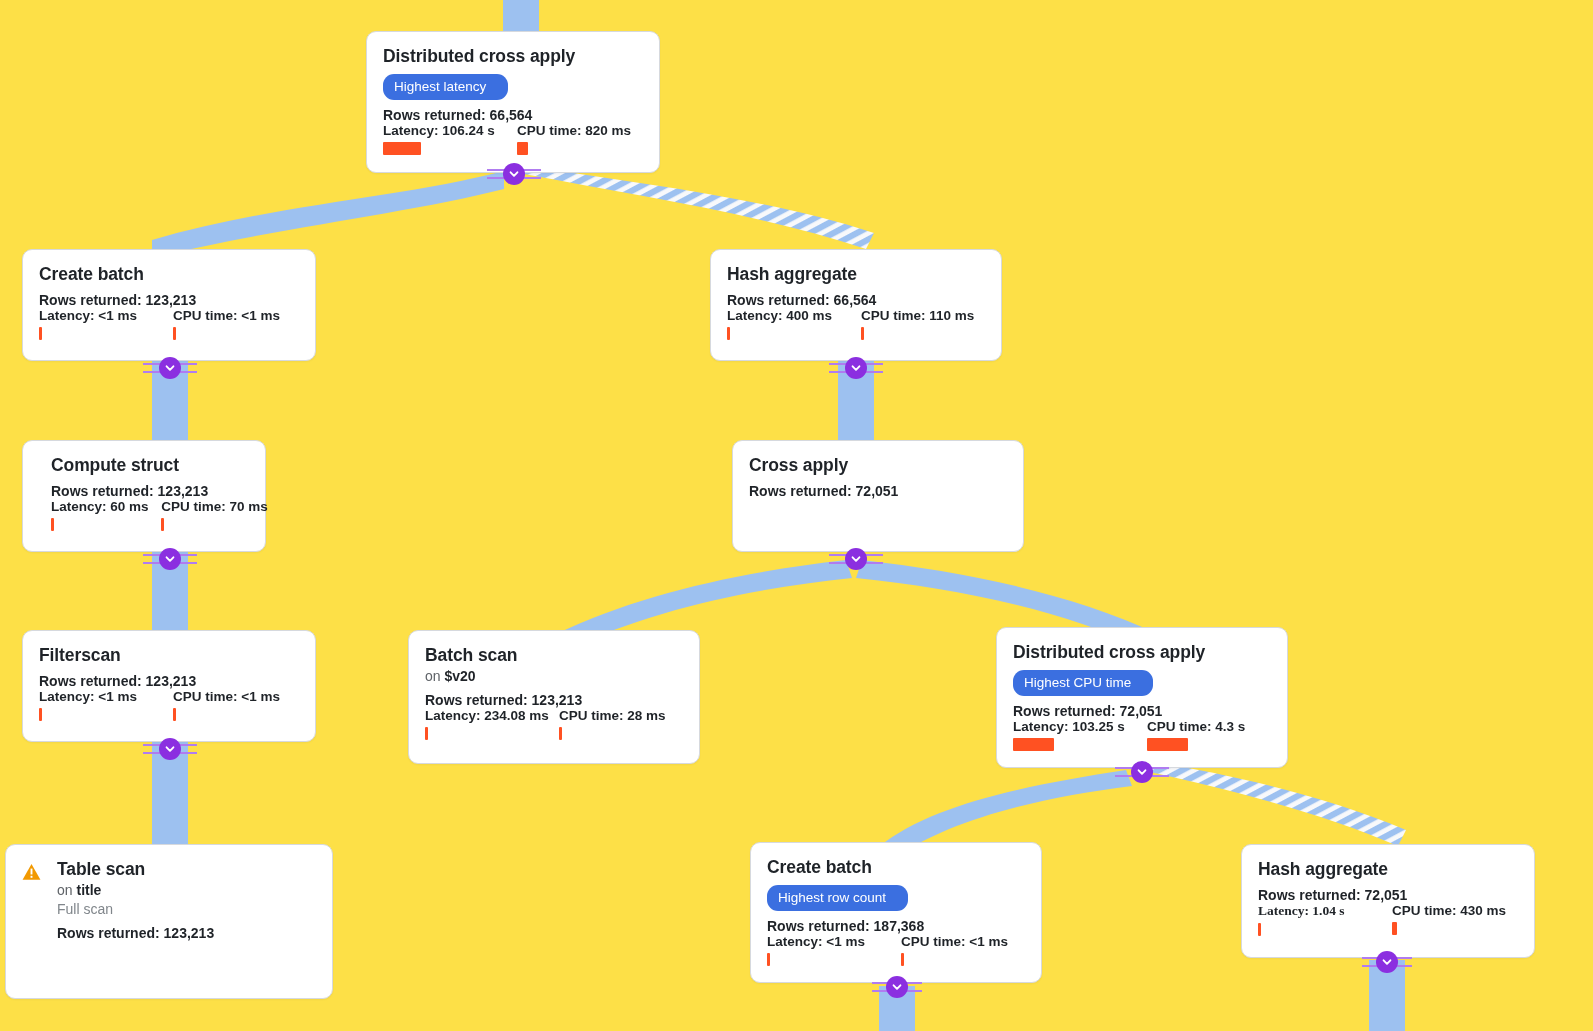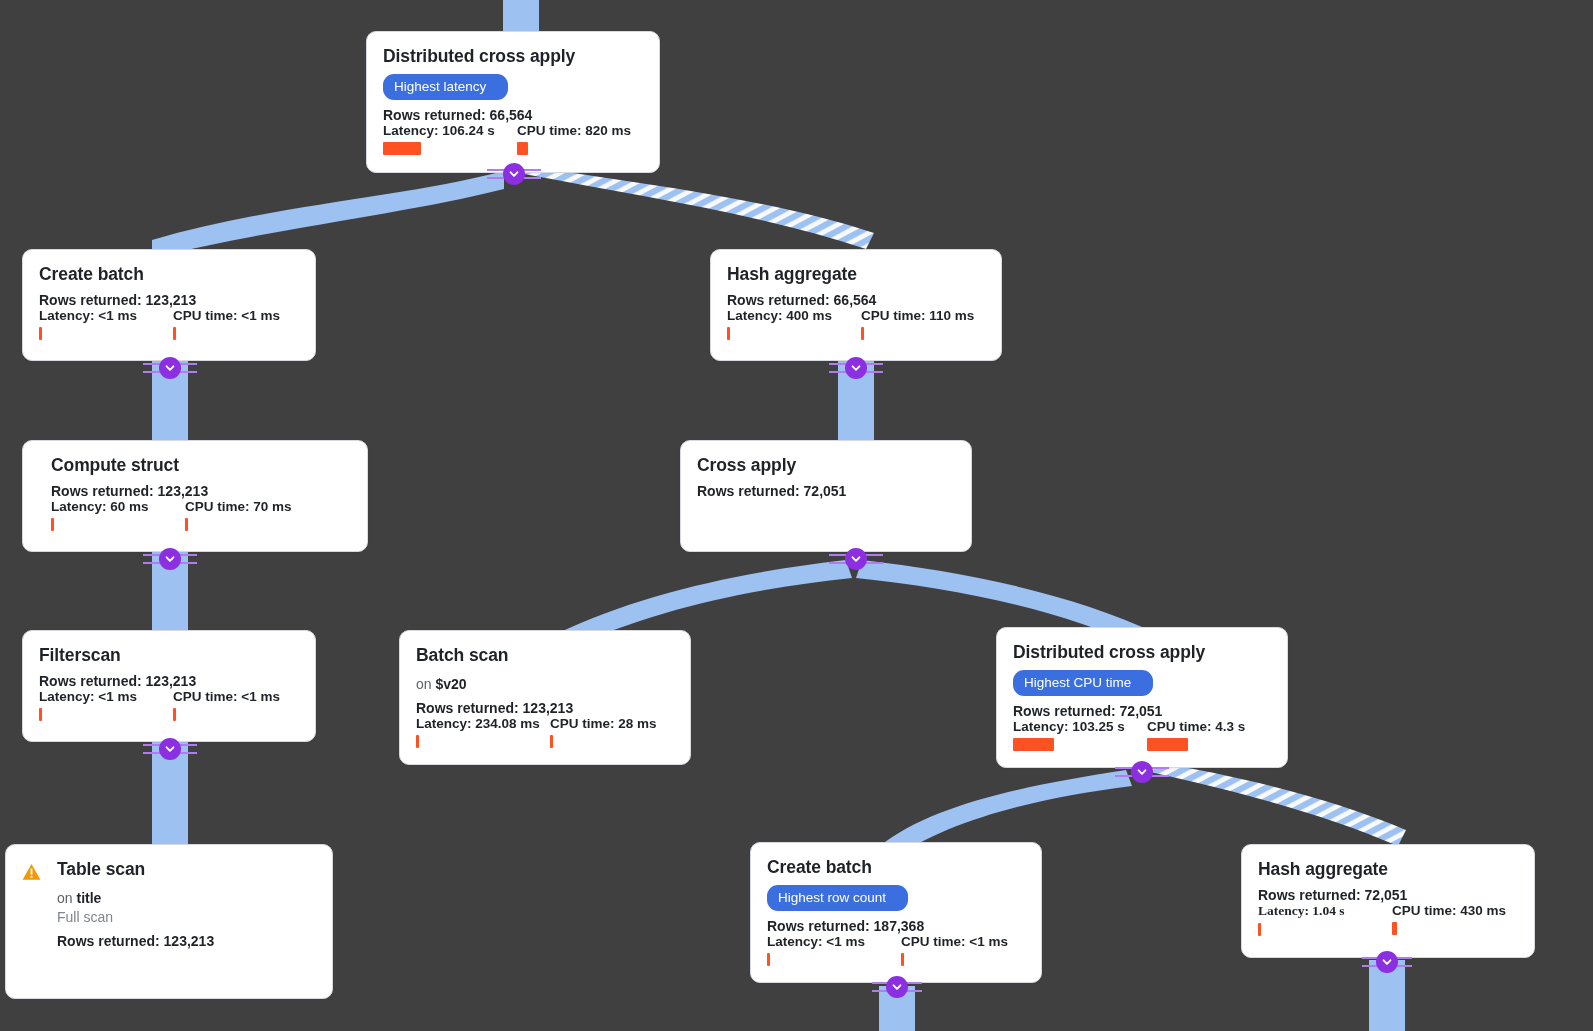--- a/index.html
+++ b/index.html
@@ -8,21 +8,21 @@
     background: #f8f9fb;
   }
   body {
     font-family: "Liberation Sans", sans-serif;
     -webkit-font-smoothing: antialiased;
   }
   #stage {
     position: relative;
     width: 1593px;
     height: 1031px;
-    background: #404040;
+    background: #fde047;
     overflow: hidden;
   }
   #edge-layer {
     position: absolute;
     left: 0; top: 0;
     width: 1593px;
     height: 1031px;
     pointer-events: none;
   }
   #node-layer {
@@ -59,21 +59,21 @@
   .node-title {
     font-size: 17.5px;
     font-weight: bold;
     color: #1f2328;
     letter-spacing: -0.1px;
     line-height: 1.25;
   }
   .node-sub {
     font-size: 14px;
     color: #5f6368;
-    margin-top: 8px;
+    margin-top: 0;
     line-height: 1.35;
   }
   .node-sub b {
     color: #1f2328;
     font-weight: bold;
   }
   .node-sub2 {
     font-size: 14px;
     color: #80868b;
     line-height: 1.35;
@@ -243,41 +243,41 @@
             <div class="metric-bar" style="width: 3px;"></div>
           </div>
           <div class="metric">
             <div class="metric-label">CPU time: 110 ms</div>
             <div class="metric-bar" style="width: 3px;"></div>
           </div>
         </div>
       </div>
     </div>
   </div>
-      <div class="node" style="left: 22px; top: 440px; width: 346px; min-height: 112px; padding-left: 28px;">
+      <div class="node" style="left: 22px; top: 440px; width: 244px; min-height: 112px; padding-left: 28px;">
     <div class="node-inner">
 
       <div class="node-body">
         <div class="node-title">Compute struct</div>
 
         <div class="rows">Rows returned: 123,213</div>
         <div class="metrics">
           <div class="metric" style="width: 134px;">
             <div class="metric-label">Latency: 60 ms</div>
             <div class="metric-bar" style="width: 3px;"></div>
           </div>
           <div class="metric">
             <div class="metric-label">CPU time: 70 ms</div>
             <div class="metric-bar" style="width: 3px;"></div>
           </div>
         </div>
       </div>
     </div>
   </div>
-      <div class="node" style="left: 680px; top: 440px; width: 292px; min-height: 112px;">
+      <div class="node" style="left: 732px; top: 440px; width: 292px; min-height: 112px;">
     <div class="node-inner">
 
       <div class="node-body">
         <div class="node-title">Cross apply</div>
 
         <div class="rows">Rows returned: 72,051</div>
       </div>
     </div>
   </div>
       <div class="node" style="left: 22px; top: 630px; width: 294px; min-height: 112px;">
@@ -293,21 +293,21 @@
             <div class="metric-bar" style="width: 3px;"></div>
           </div>
           <div class="metric">
             <div class="metric-label">CPU time: &lt;1 ms</div>
             <div class="metric-bar" style="width: 3px;"></div>
           </div>
         </div>
       </div>
     </div>
   </div>
-      <div class="node" style="left: 399px; top: 630px; width: 292px; min-height: 134px;">
+      <div class="node" style="left: 408px; top: 630px; width: 292px; min-height: 134px;">
     <div class="node-inner">
 
       <div class="node-body">
         <div class="node-title">Batch scan</div>
         <div class="node-sub">on <b>$v20</b></div>
 
         <div class="rows">Rows returned: 123,213</div>
         <div class="metrics">
           <div class="metric" style="width: 134px;">
             <div class="metric-label">Latency: 234.08 ms</div>

